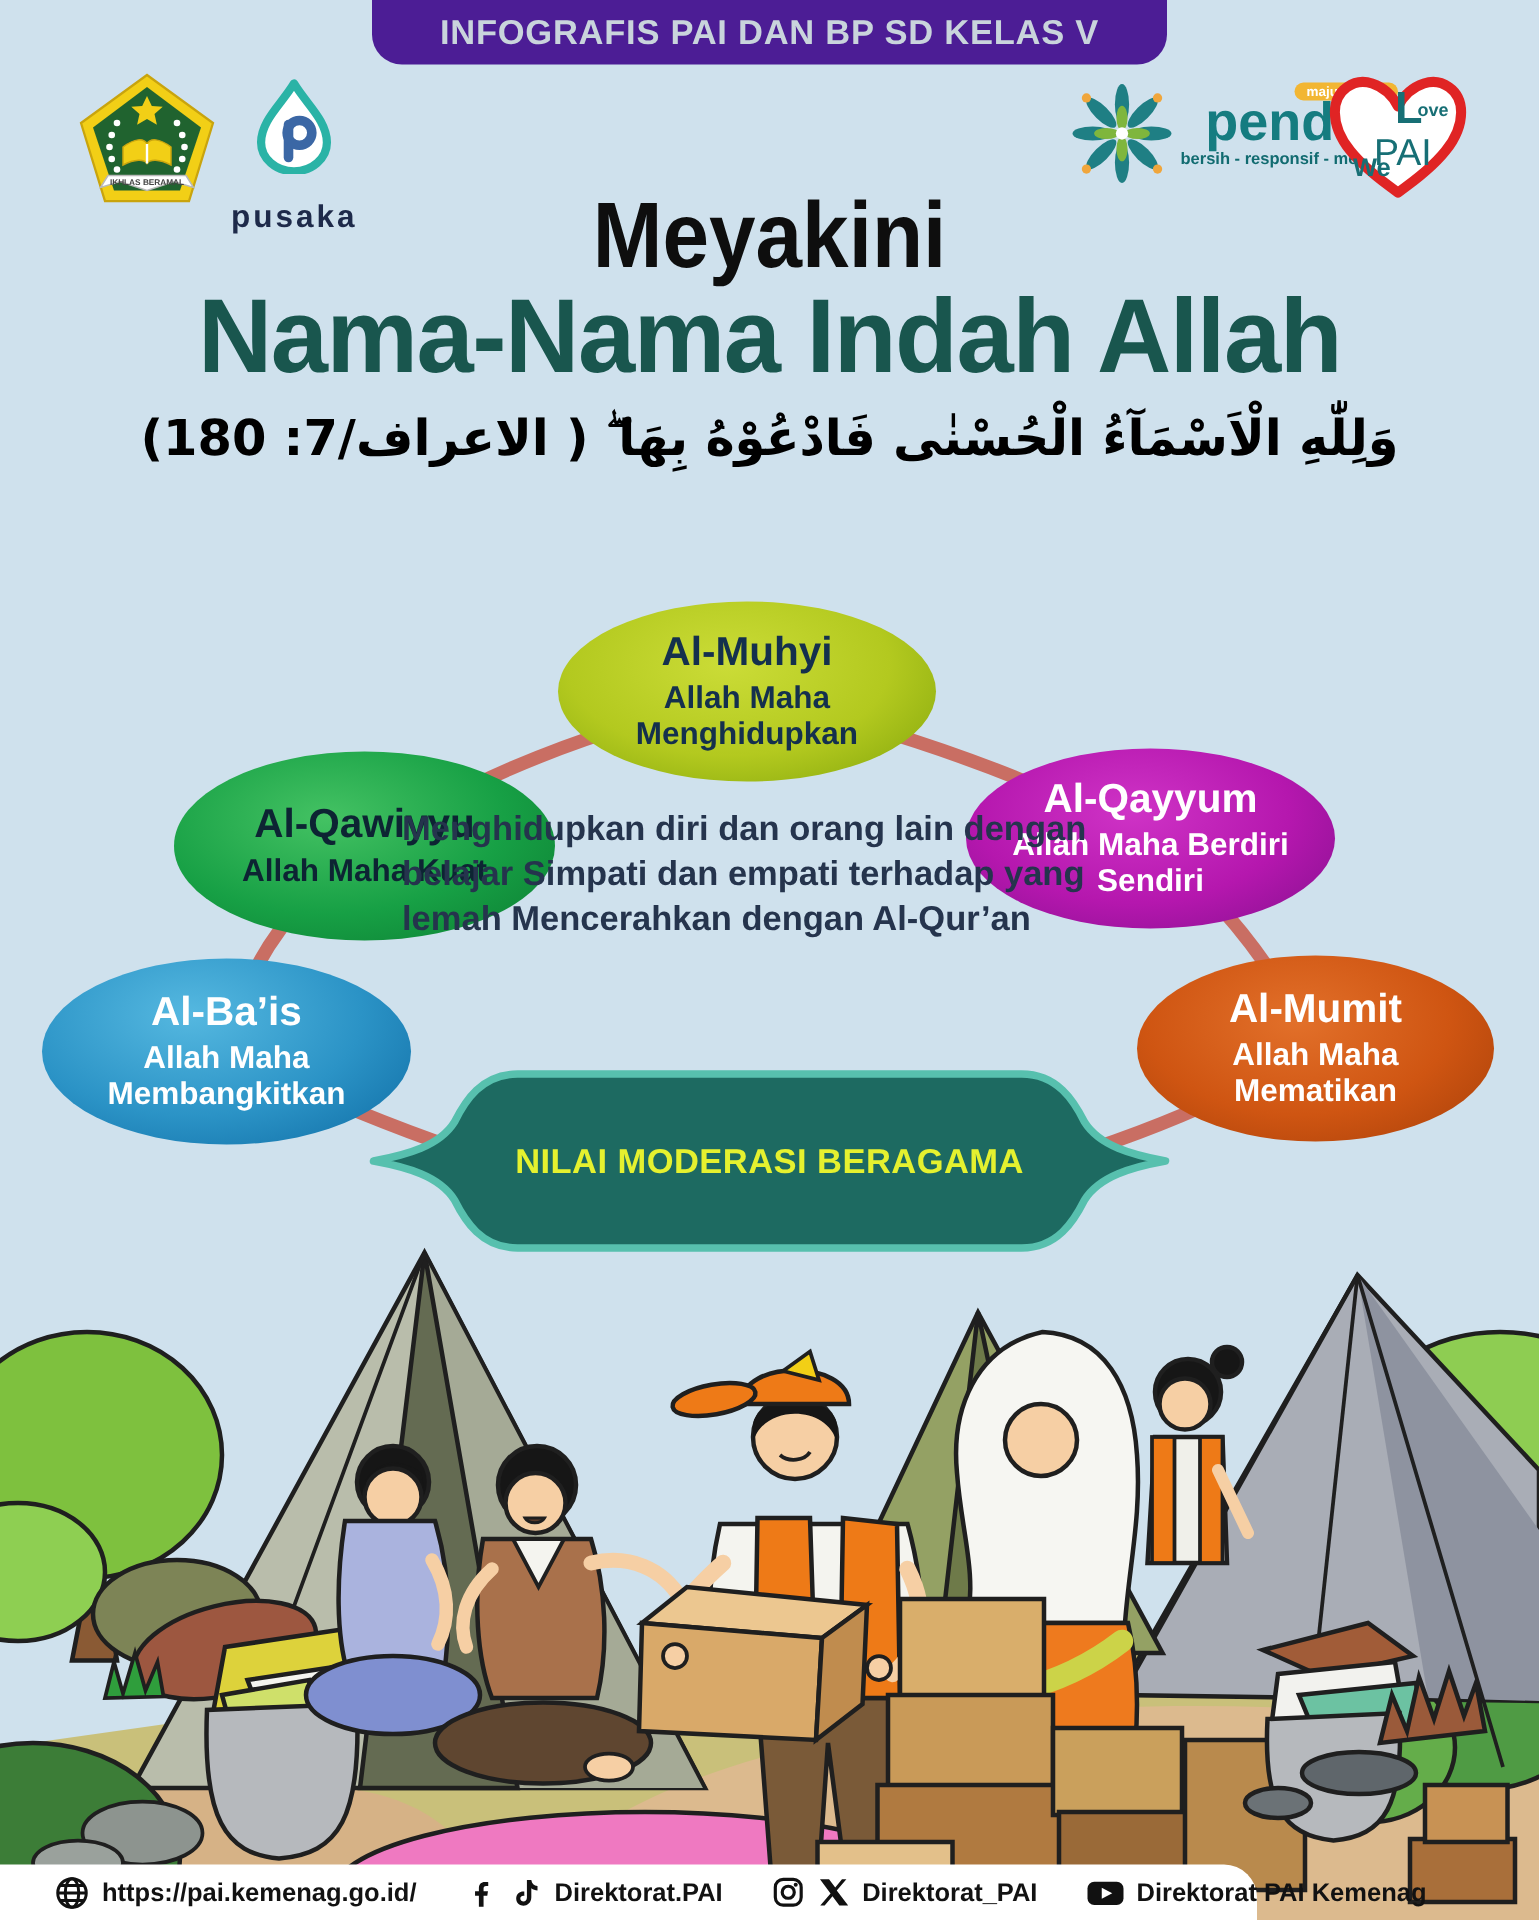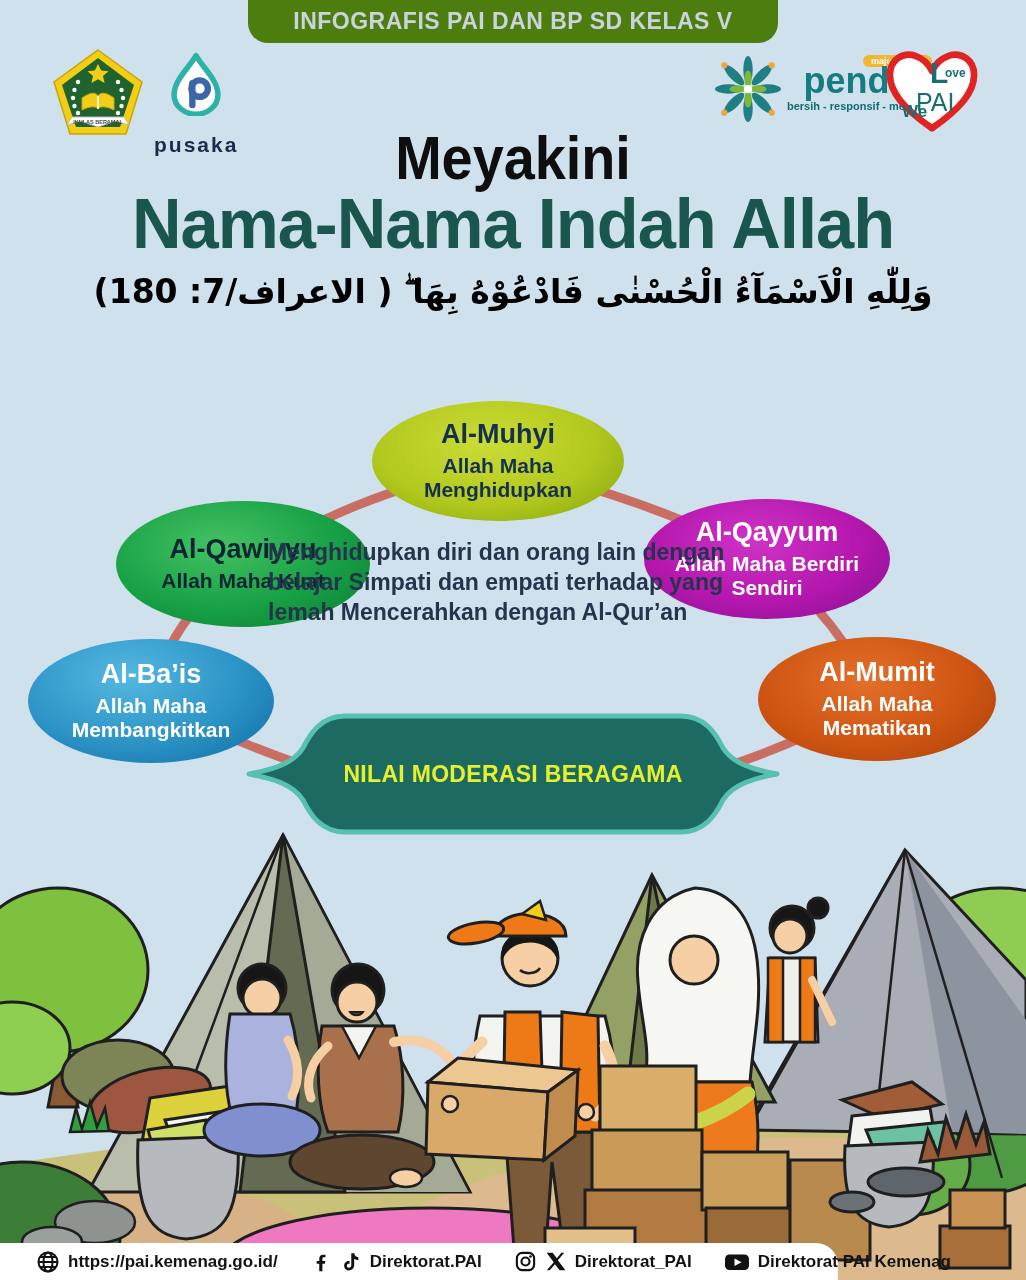--- a/index.html
+++ b/index.html
@@ -5,21 +5,21 @@
   * { margin:0; padding:0; box-sizing:border-box; }
   html,body { background:#e8eef2; }
   .poster {
     position:relative; width:1026px; height:1280px;
     background:#cfe1ed; overflow:hidden;
     font-family:"Liberation Sans","DejaVu Sans",sans-serif;
   }
   
   .top-banner{
     position:absolute; left:248px; top:0; width:530px; height:43px;
-    background:#4d7c0f; border-radius:0 0 20px 20px;
+    background:#4c1d95; border-radius:0 0 20px 20px;
     display:flex; align-items:center; justify-content:center;
     color:#c9d4dc; font-weight:700; font-size:23px; letter-spacing:.5px;
     z-index:6;
   }
   
   .logo{ position:absolute; z-index:6; }
   #kemenag{ left:52px; top:48px; }
   #pusaka{ left:154px; top:52px; display:flex; flex-direction:column; align-items:center;gap:16px; }
   #pusaka .word{ font-weight:700; font-size:21px; color:#1e2a4a; letter-spacing:2px; margin-top:1px; }
   #pendis{ left:714px; top:55px; display:flex; align-items:flex-start; gap:5px; }

